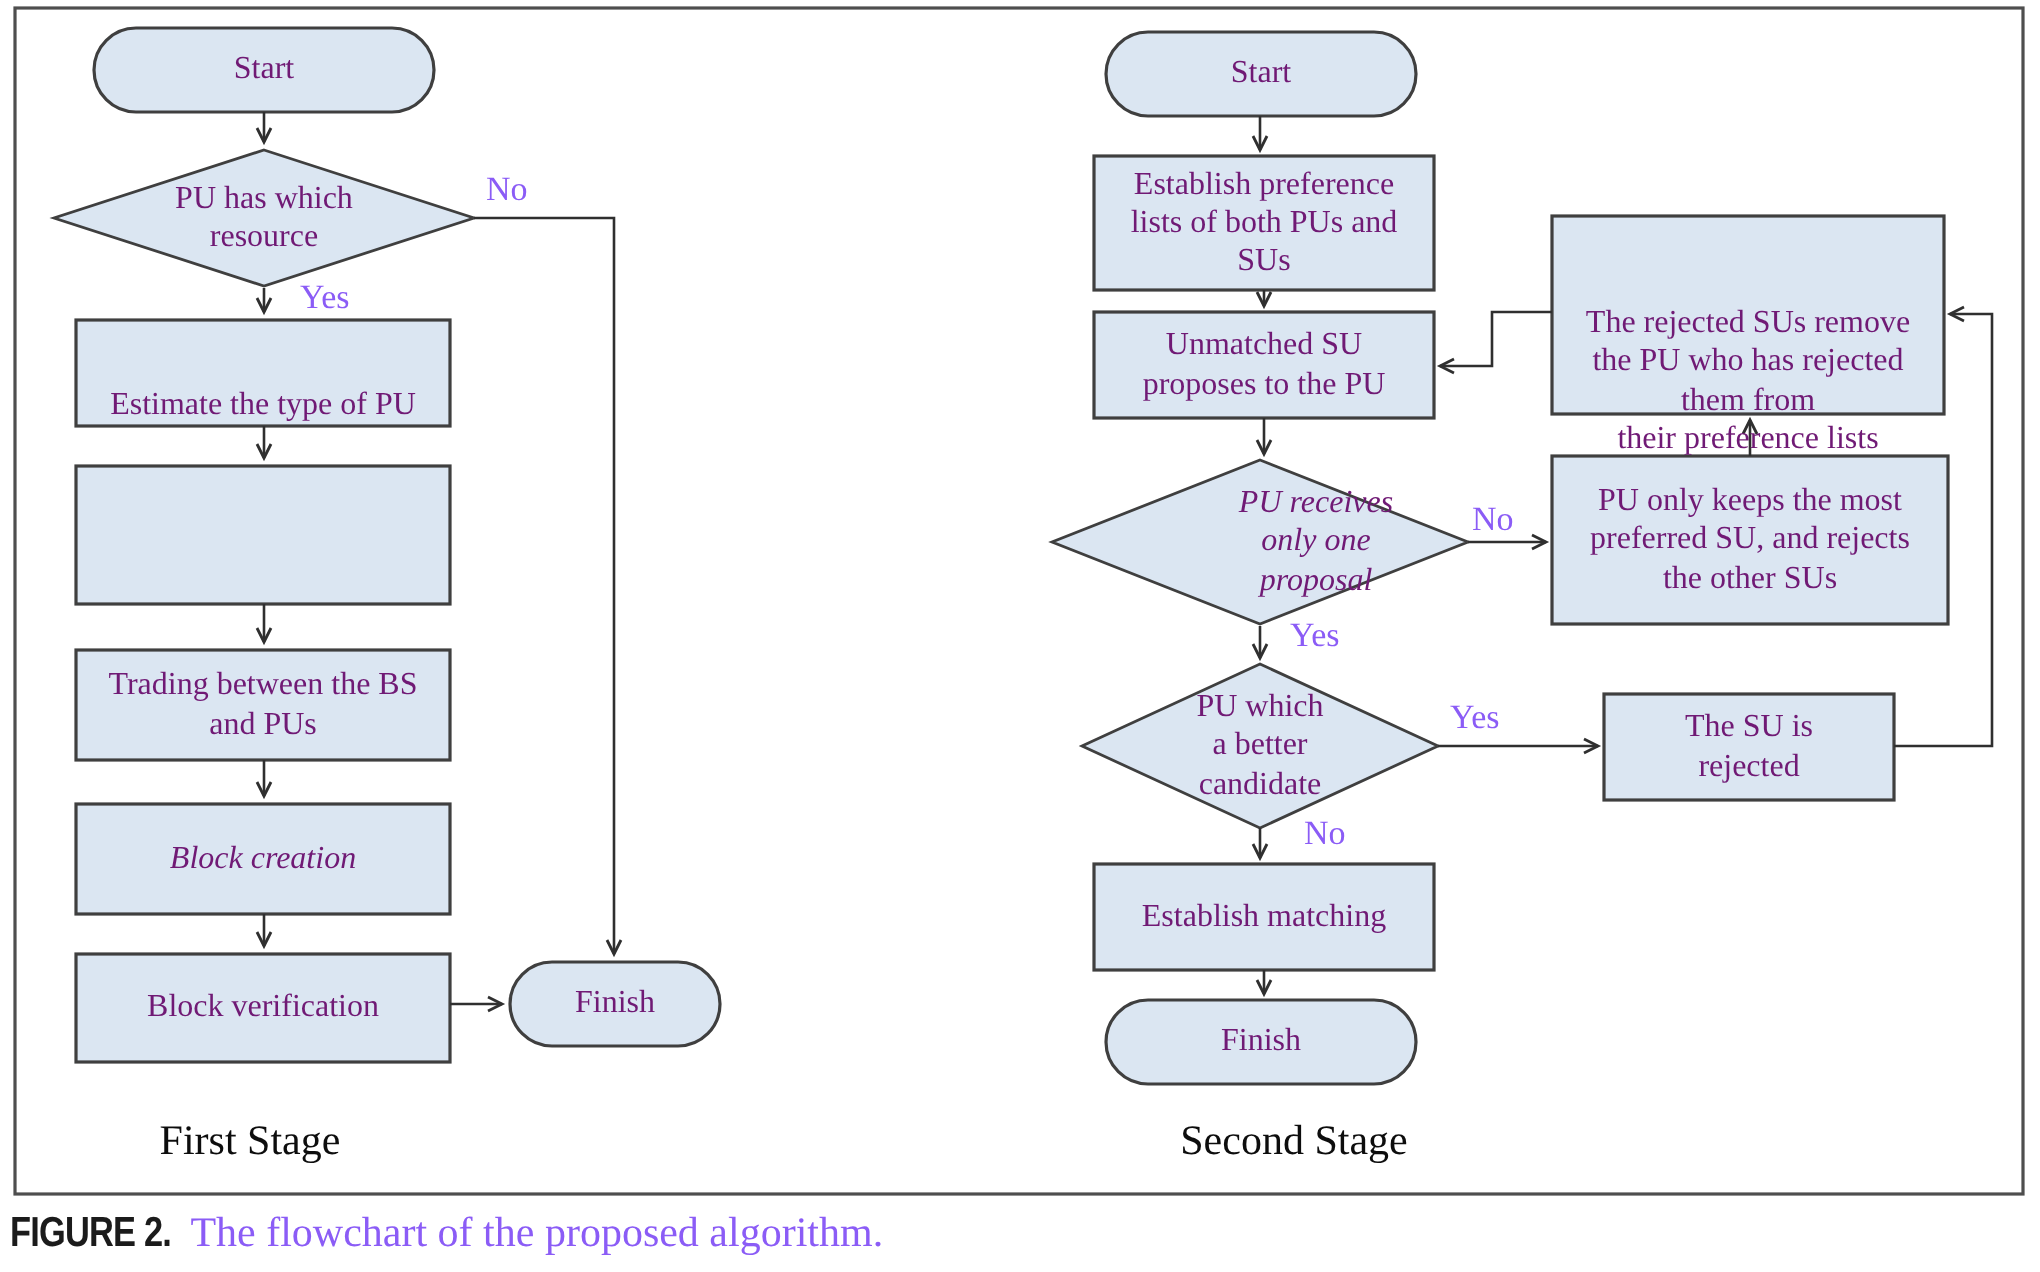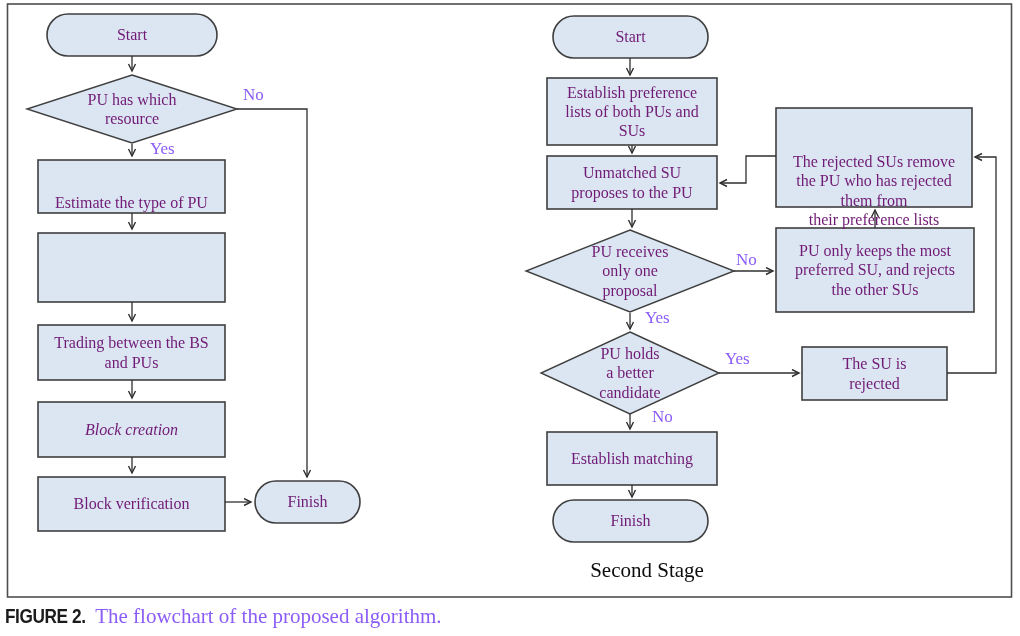--- a/index.html
+++ b/index.html
@@ -119,31 +119,32 @@
   <div class="label" style="left:27px;top:75px;width:210px;height:68px;">PU has which
 resource</div>
   <div class="label" style="left:38px;top:176px;width:187px;height:53px;">Estimate the type of PU</div>
   <div class="label" style="left:38px;top:325px;width:187px;height:55px;">Trading between the BS
 and PUs</div>
   <div class="label" style="left:38px;top:402px;width:187px;height:55px;font-style:italic;">Block creation</div>
   <div class="label" style="left:38px;top:477px;width:187px;height:54px;">Block verification</div>
   <div class="label" style="left:255px;top:481px;width:105px;height:42px;">Finish</div>
   <div class="edge-label" style="left:243px;top:85px;">No</div>
   <div class="edge-label" style="left:150px;top:139px;">Yes</div>
+  <div class="stage-title" style="left:30px;top:558px;width:190px;">First Stage</div>
 
   <div class="label" style="left:553px;top:16px;width:155px;height:42px;">Start</div>
   <div class="label" style="left:547px;top:78px;width:170px;height:67px;">Establish preference
 lists of both PUs and
 SUs</div>
   <div class="label" style="left:547px;top:156px;width:170px;height:53px;">Unmatched SU
 proposes to the PU</div>
-  <div class="label" style="left:526px;top:230px;width:208px;height:82px;">PU receives
+  <div class="label" style="left:554px;top:230px;width:208px;height:82px;font-style:italic;">PU receives
 only one
 proposal</div>
-  <div class="label" style="left:541px;top:332px;width:178px;height:82px;">PU holds
+  <div class="label" style="left:541px;top:332px;width:178px;height:82px;">PU which
 a better
 candidate</div>
   <div class="label" style="left:547px;top:432px;width:170px;height:53px;">Establish matching</div>
   <div class="label" style="left:553px;top:500px;width:155px;height:42px;">Finish</div>
   <div class="label" style="left:776px;top:108px;width:196px;height:99px;margin-top:33px;">The rejected SUs remove
 the PU who has rejected
 them from
 their preference lists</div>
   <div class="label" style="left:776px;top:228px;width:198px;height:84px;">PU only keeps the most
 preferred SU, and rejects

